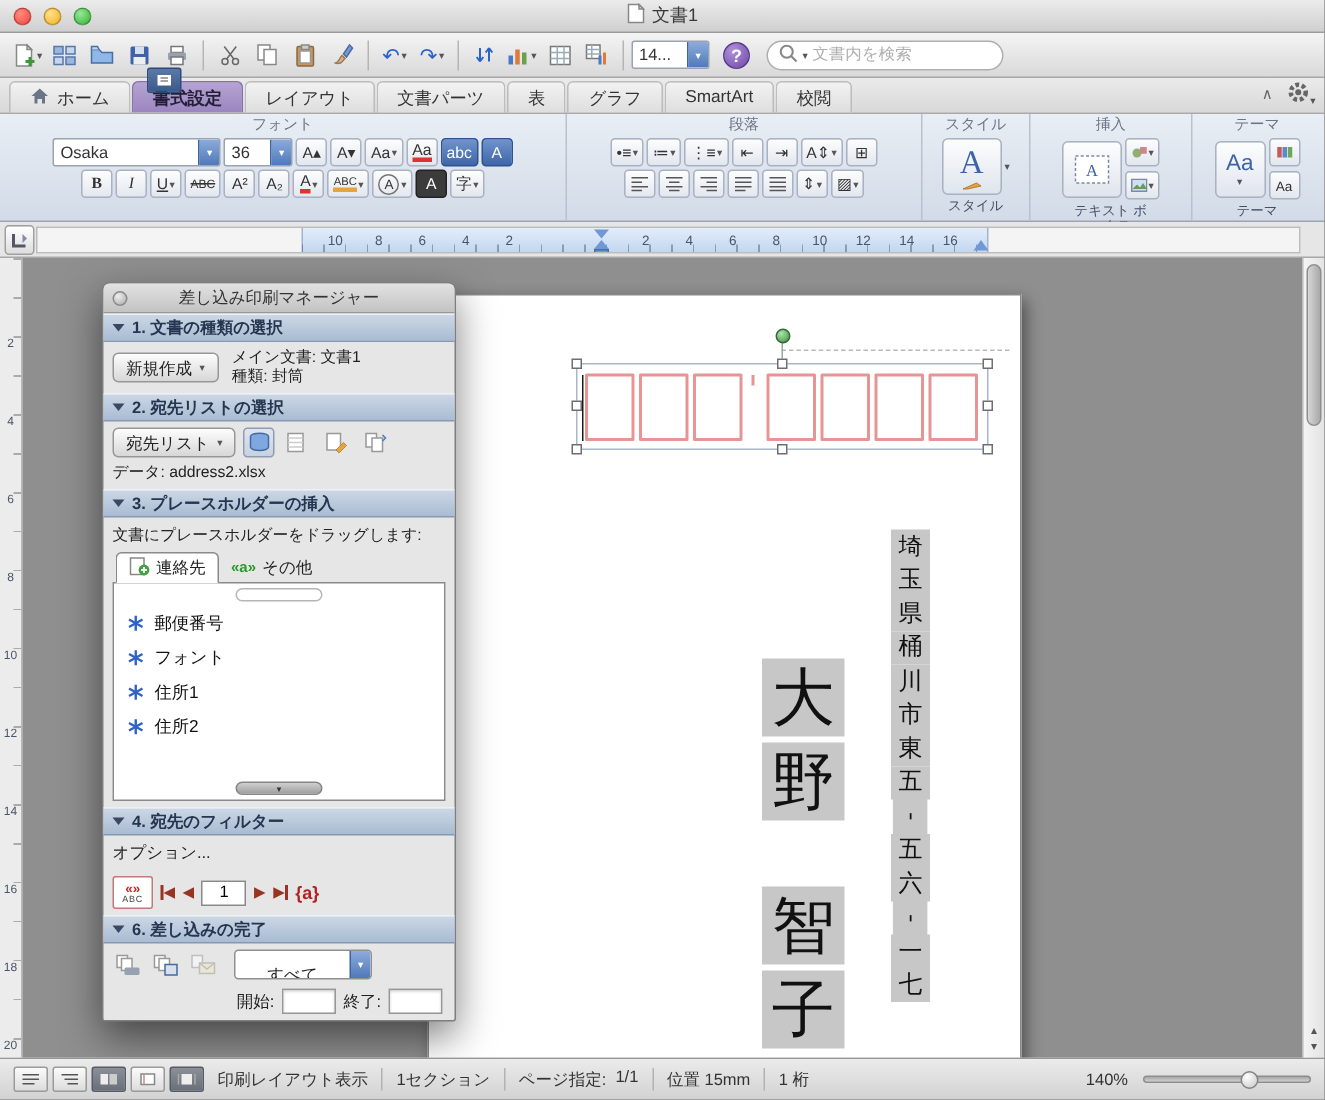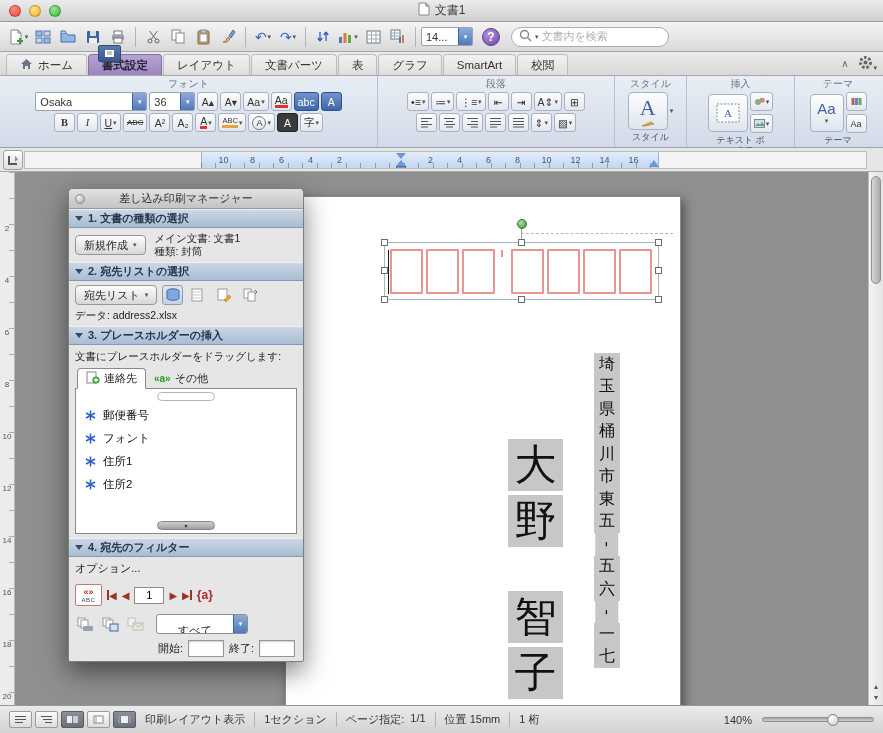--- a/index.html
+++ b/index.html
@@ -794,20 +794,24 @@
           <span class="navg">
               <span>▶</span>
             </span>
           <span class="navg">
               <span>▶</span>
               <span class="bar"></span>
             </span>
           <span class="fieldg">{a}</span>
         </div>
 
+        <div class="phead">
+          <span class="tri"></span>
+          <span>6. 差し込みの完了</span>
+        </div>
         <div class="pbody">
           <div style="display:flex;align-items:center;gap:4px;">
             <span class="itile">
                 <svg width="17" height="15">
                   <rect x="1" y="1" width="7" height="8" fill="#fff" stroke="#999"></rect>
                   <rect x="4" y="3" width="7" height="8" fill="#fff" stroke="#999"></rect>
                   <rect x="6" y="9" width="10" height="5" rx="1" fill="#98a1b0"></rect>
                 </svg>
               </span>
             <span class="itile">

